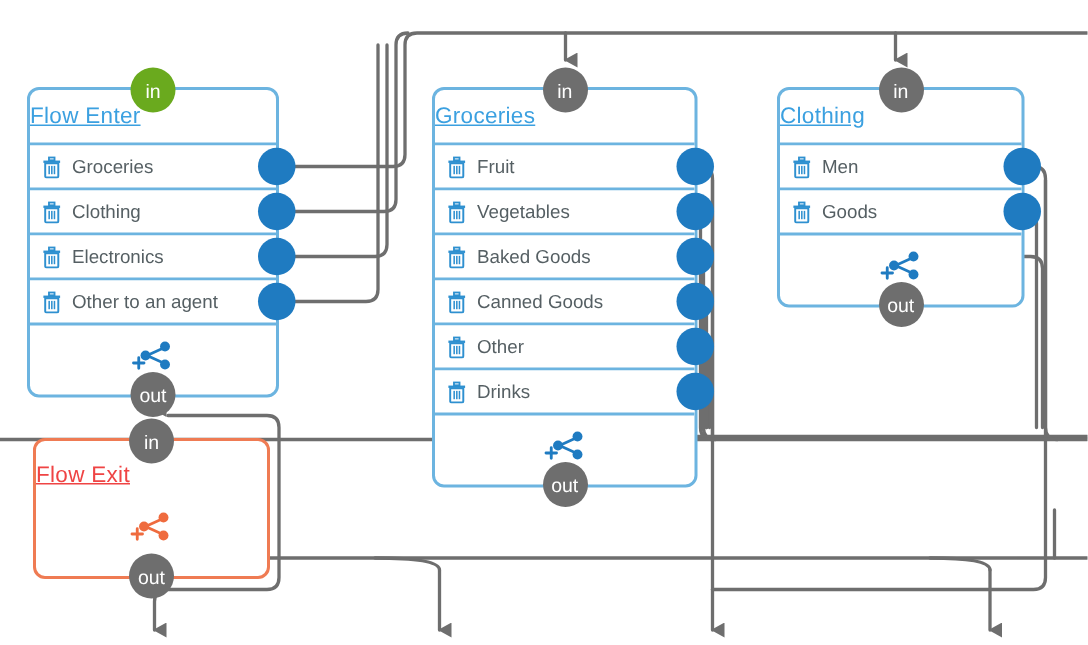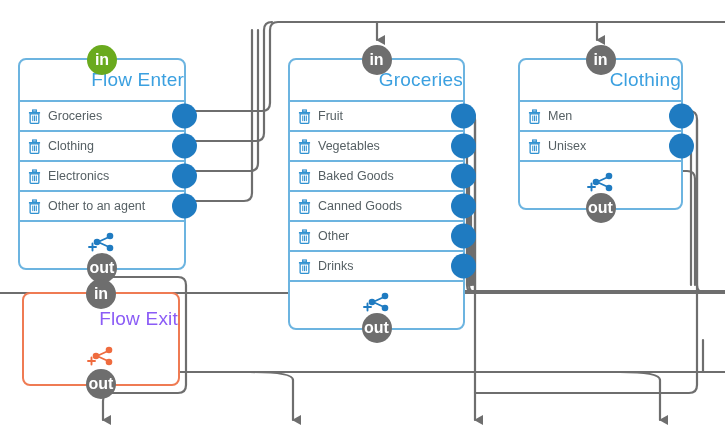--- a/index.html
+++ b/index.html
@@ -12,25 +12,26 @@
   #wires{position:absolute;left:0;top:0;width:725px;height:430px;z-index:1;}
 
   
   .node{
     position:absolute;z-index:3;box-sizing:border-box;
     border:2px solid #6cb4e0;border-radius:8px;background:#ffffff;
   }
   .node.exit{border-color:#ef7b53;}
 
   .node-title{
-    text-align:right;color:#3ba0e0;font-size:19px;
+    text-align:left;color:#3ba0e0;font-size:15px;
     padding:9px 0 9px 0;letter-spacing:.2px;
     border-bottom:2px solid #6cb4e0;
-  }
-  .node.exit .node-title{color:#8b5cf6;border-bottom:none;padding:14px 0 0 0;}
+    text-decoration:underline;
+  }
+  .node.exit .node-title{color:#ef4444;border-bottom:none;padding:14px 0 0 0;}
 
   
   .rows{position:relative;}
   .row{
     position:relative;box-sizing:border-box;height:30px;
     display:flex;align-items:center;gap:7px;padding-left:8px;
     border-bottom:2px solid #6cb4e0;background:#fff;
   }
   .row:last-child{border-bottom:2px solid #6cb4e0;}
   .row-label{
@@ -48,21 +49,21 @@
   .node-foot{height:46px;position:relative;}
   .share{
     position:absolute;left:50%;top:8px;transform:translateX(-50%);
     width:34px;height:28px;
   }
 
   
   .badge{
     position:absolute;width:30px;height:30px;border-radius:50%;
     display:flex;align-items:center;justify-content:center;
-    font-size:16px;font-weight:bold;color:#ffffff;z-index:8;
+    font-size:13px;font-weight:normal;color:#ffffff;z-index:8;
     background:#6e6e6e;
   }
   .badge.green{background:#6aaa1e;}
   .badge.in{top:-15px;left:50%;margin-left:-15px;}
   .badge.out{bottom:-15px;left:50%;margin-left:-15px;}
 </style>
 </head>
 <body>
 
 <div id="canvas">
@@ -315,21 +316,21 @@
 
       <div class="row">
         <svg class="trash" viewBox="0 0 14 16">
           <rect x="1" y="3.2" width="12" height="1.7" fill="#2e90d0"></rect>
           <rect x="5" y="1" width="4" height="2" fill="none" stroke="#2e90d0" stroke-width="1.3"></rect>
           <path d="M2.3,5.2 h9.4 v9.2 a1,1 0 0 1 -1,1 h-7.4 a1,1 0 0 1 -1,-1 z" fill="none" stroke="#2e90d0" stroke-width="1.4"></path>
           <rect x="4.6" y="7" width="1.1" height="6" fill="#2e90d0"></rect>
           <rect x="6.5" y="7" width="1.1" height="6" fill="#2e90d0"></rect>
           <rect x="8.4" y="7" width="1.1" height="6" fill="#2e90d0"></rect>
         </svg>
-        <span class="row-label">Unisex</span>
+        <span class="row-label">Goods</span>
         <span class="knob"></span>
       </div>
 
 
     </div>
 
     <div class="node-foot">
       <svg class="share" viewBox="0 0 34 28">
         <line x1="13" y1="12" x2="24" y2="7" stroke="#1f7bc1" stroke-width="1.8"></line>
         <line x1="13" y1="12" x2="24" y2="17" stroke="#1f7bc1" stroke-width="1.8"></line>

